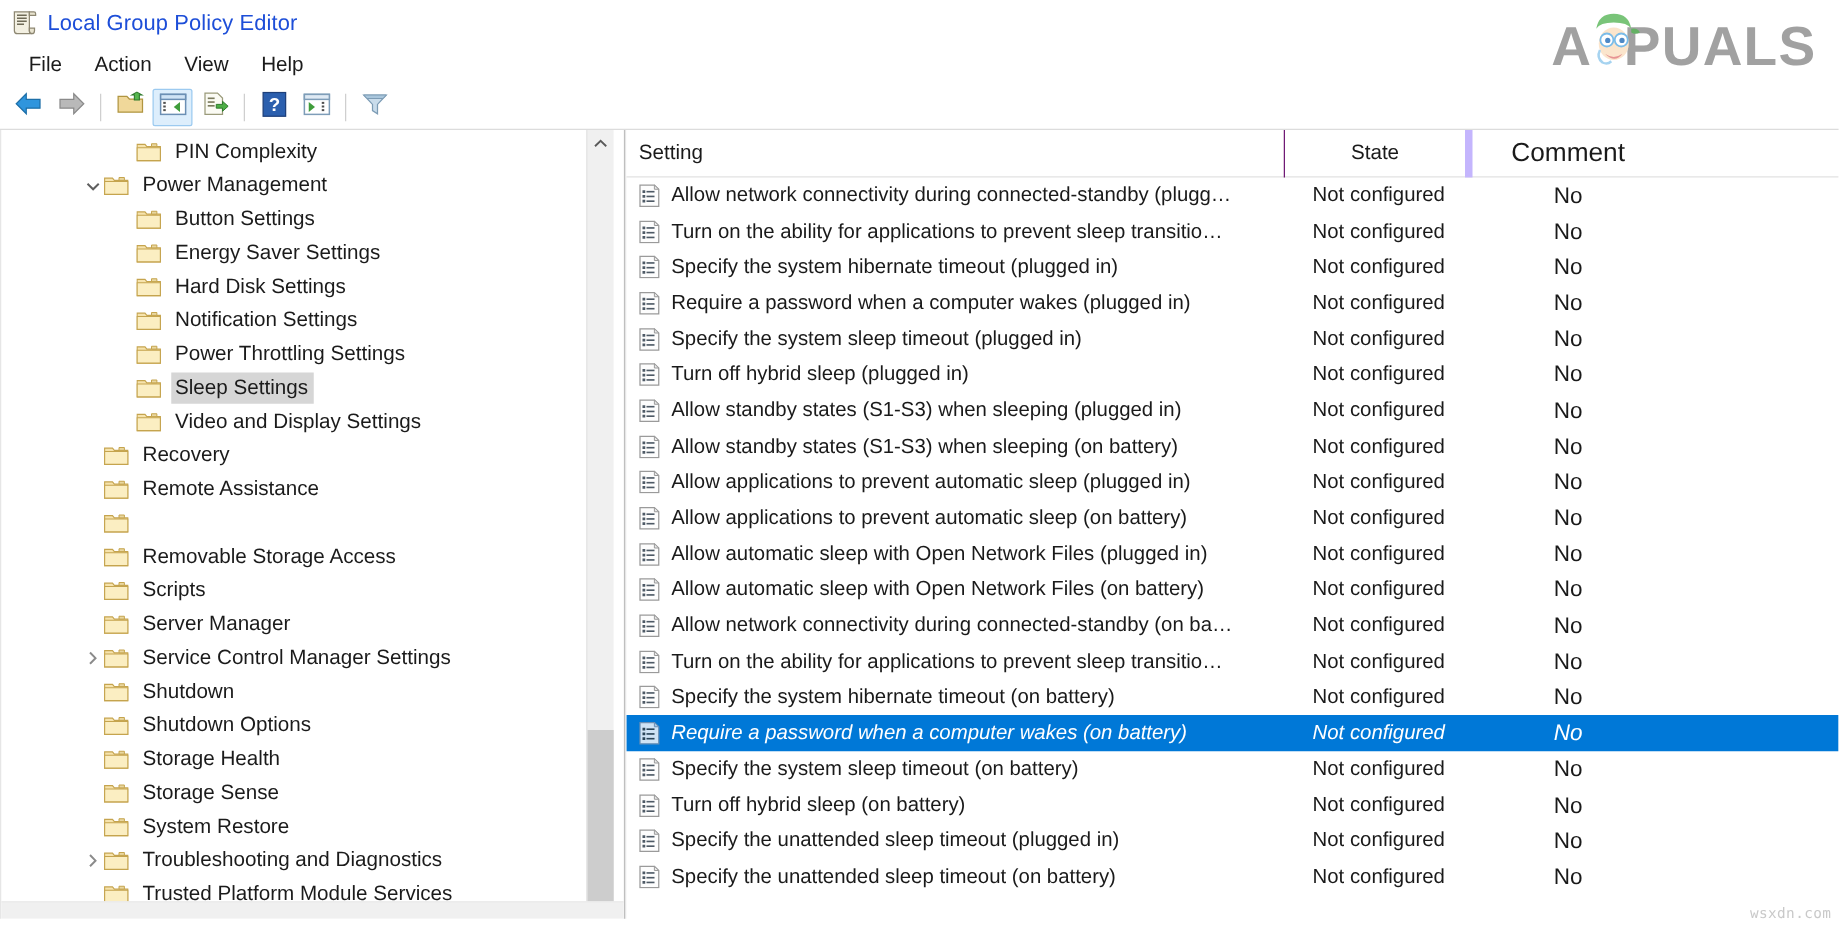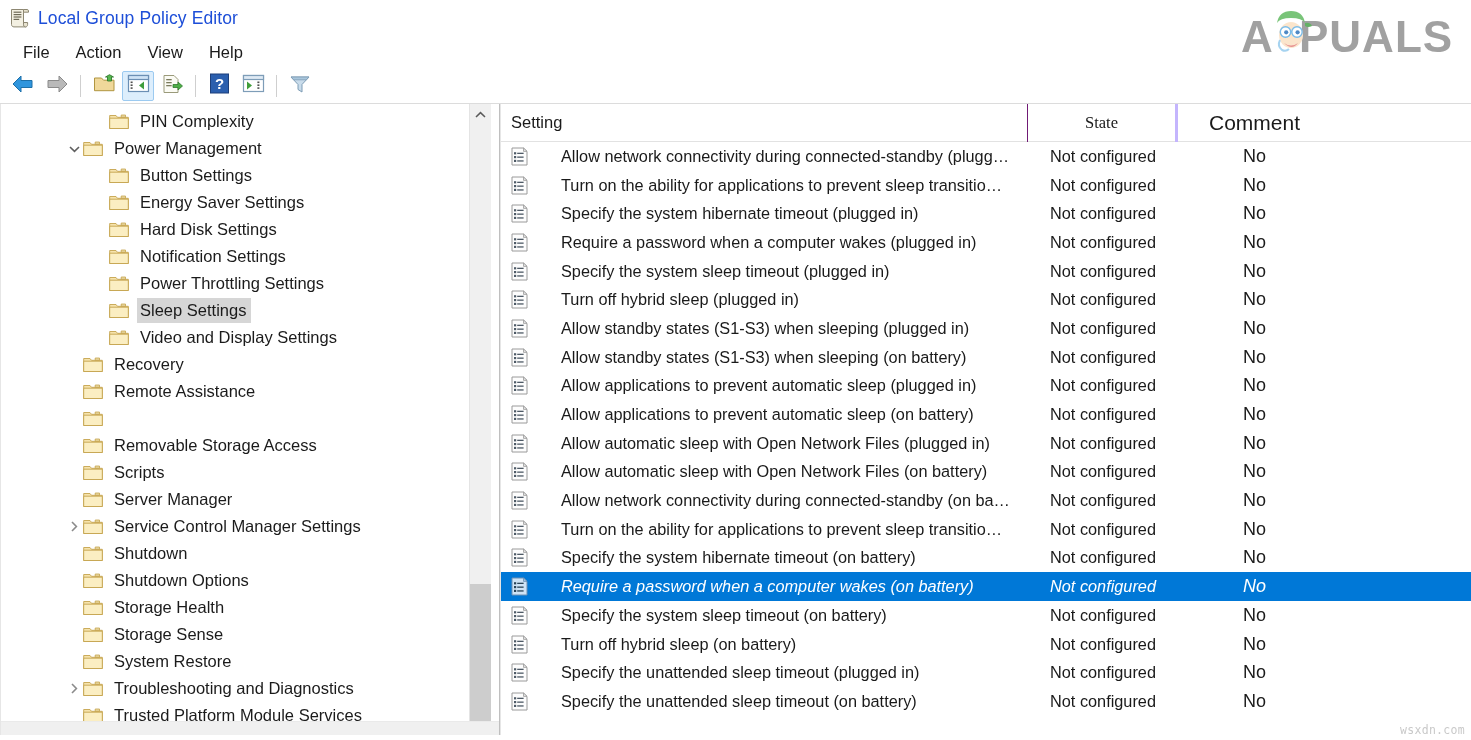--- a/index.html
+++ b/index.html
@@ -240,24 +240,23 @@
     display: flex;
     align-items: center;
   }
   .lv-h-state {
     width: 150px;
     flex: 0 0 150px;
     font-size: 16.5px;
     display: flex;
     align-items: center;
     justify-content: center;
-    border-right: 3px solid #c4b5fd;
+    border-right: 6px solid #c4b5fd;
     height: 38px;
     box-sizing: border-box;
-    font-family: Liberation Serif, serif;
   }
   .lv-h-comment {
     flex: 1 1 auto;
     font-size: 21px;
     display: flex;
     align-items: center;
     justify-content: center;
     height: 38px;
     box-sizing: border-box;
     padding-right: 140px;
@@ -281,21 +280,20 @@
   }
   .lv-c-setting {
     width: 527px;
     flex: 0 0 527px;
     display: flex;
     align-items: center;
     padding-left: 10px;
     box-sizing: border-box;
     overflow: hidden;
     white-space: nowrap;
-    gap: 24px;
   }
   .lv-ico {
     width: 17px;
     height: 19px;
     flex: 0 0 17px;
     margin-right: 9px;
   }
   .lv-txt {
     font-size: 16.3px;
     white-space: nowrap;

